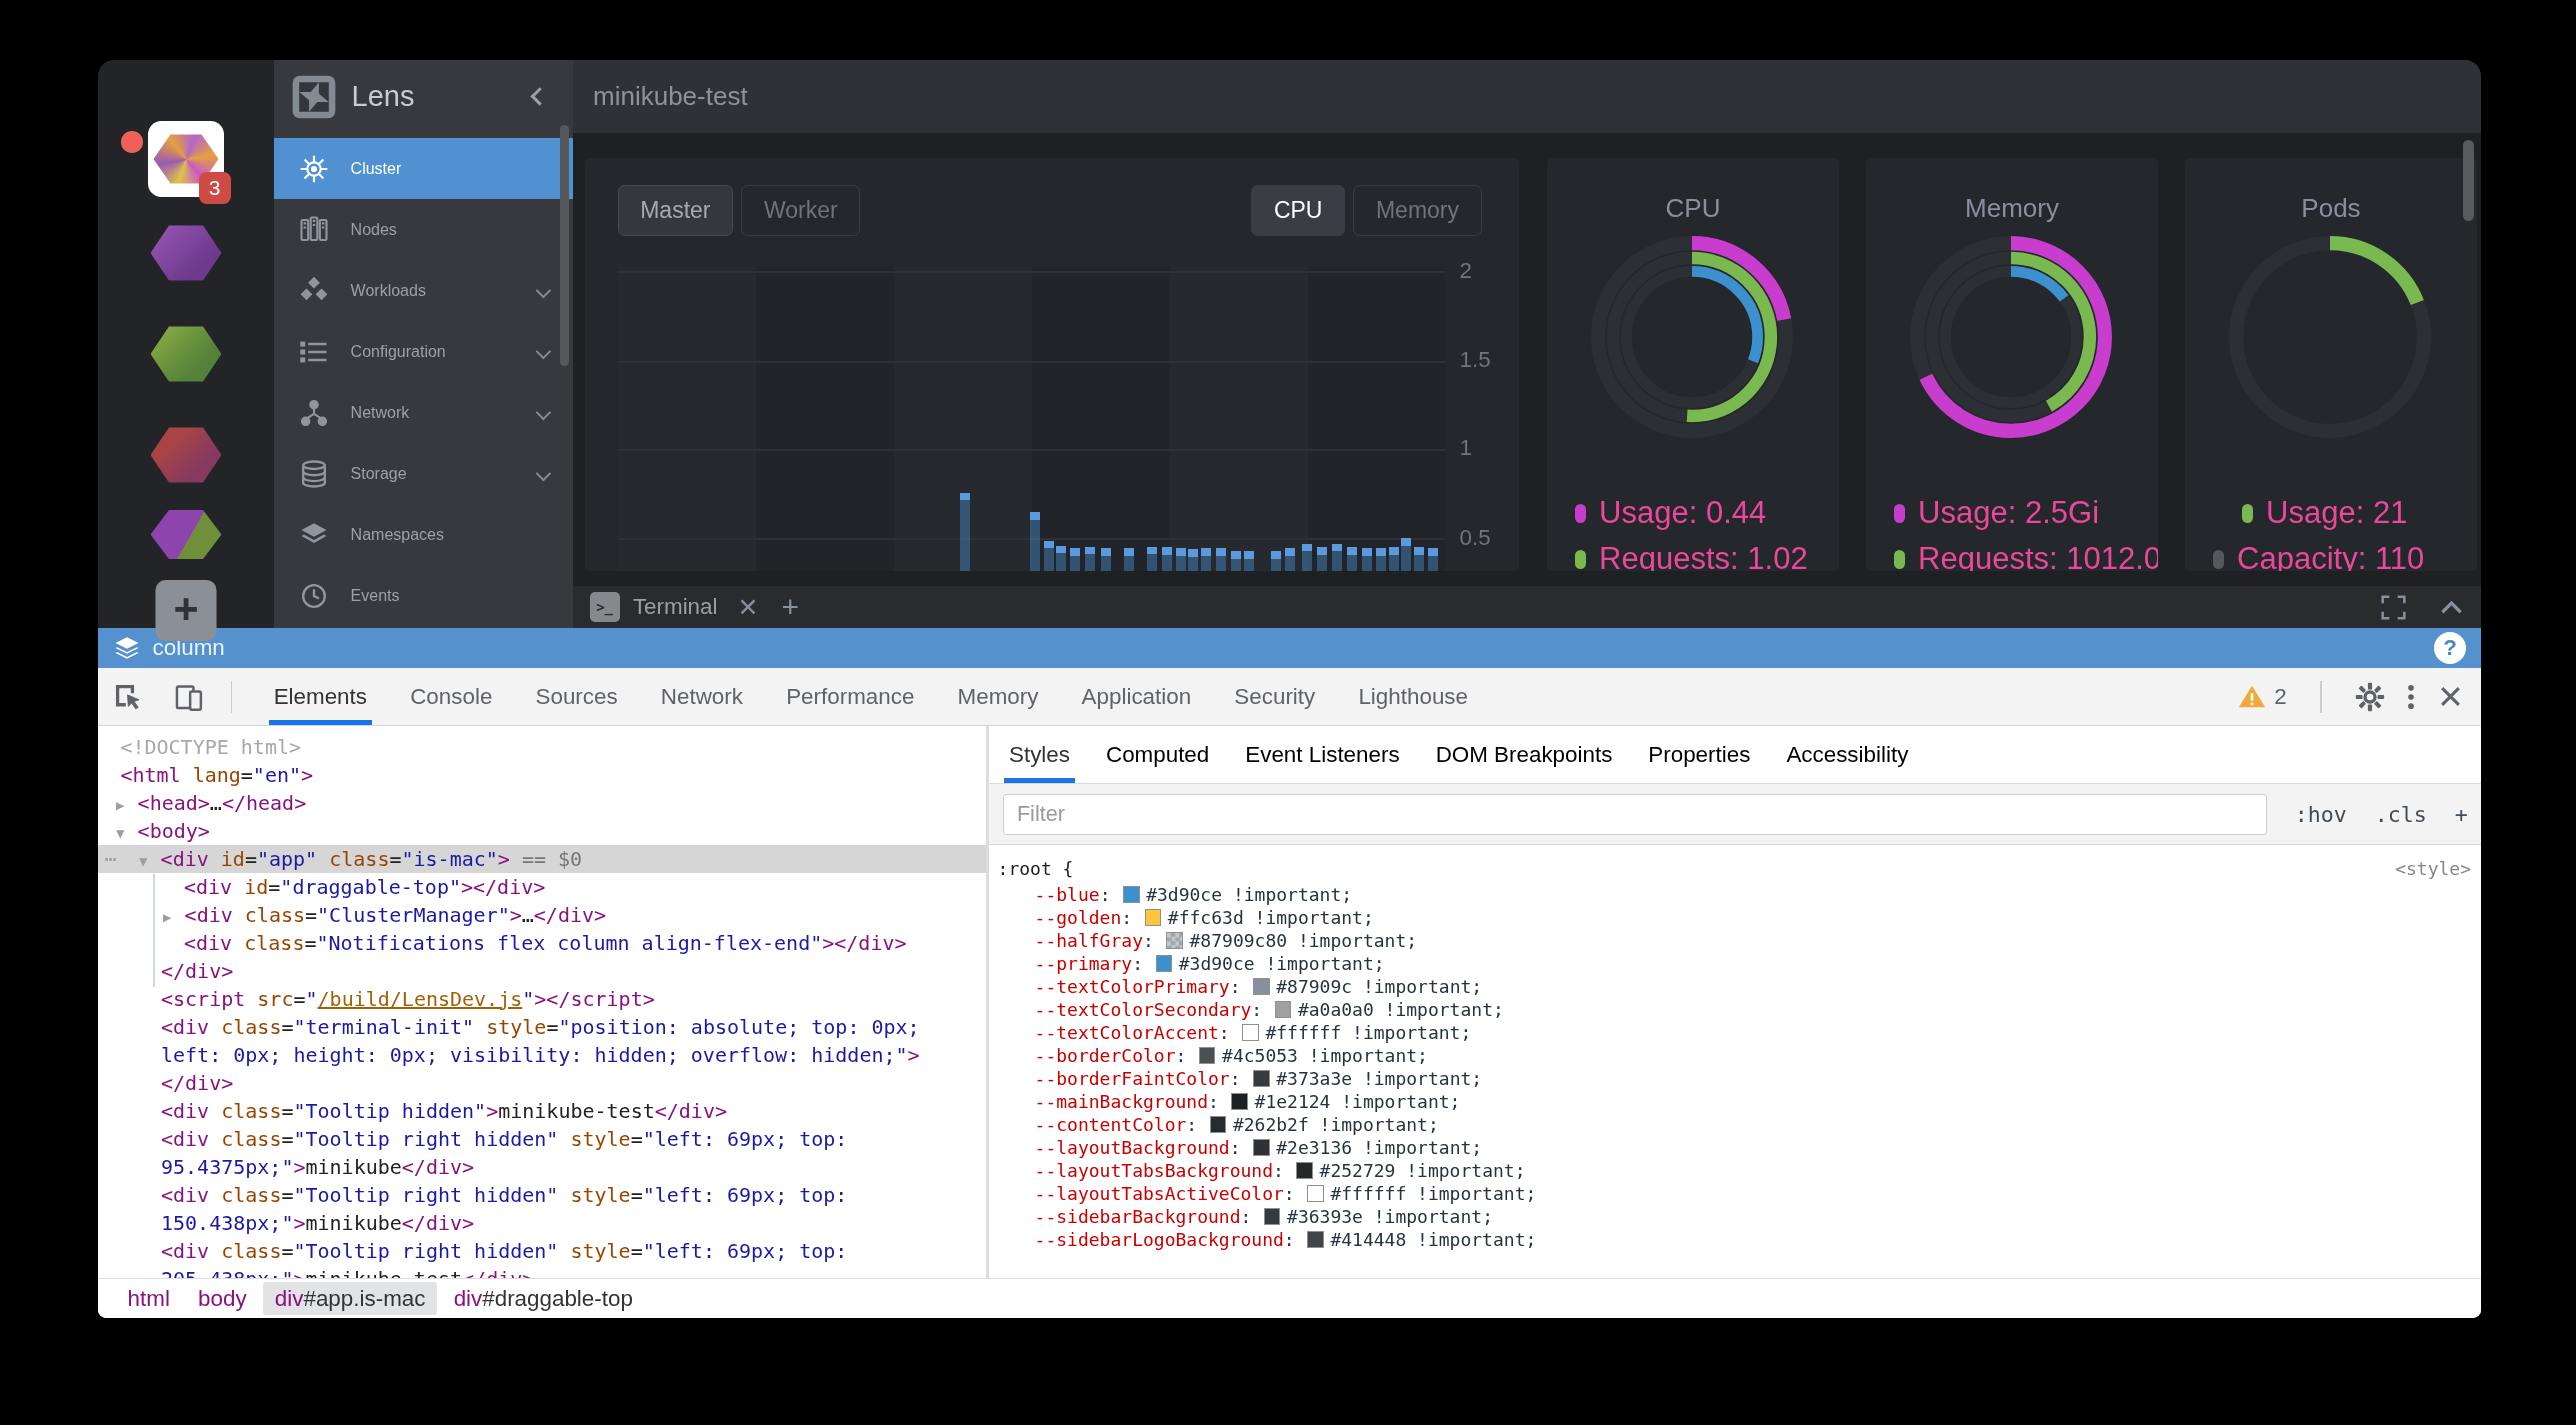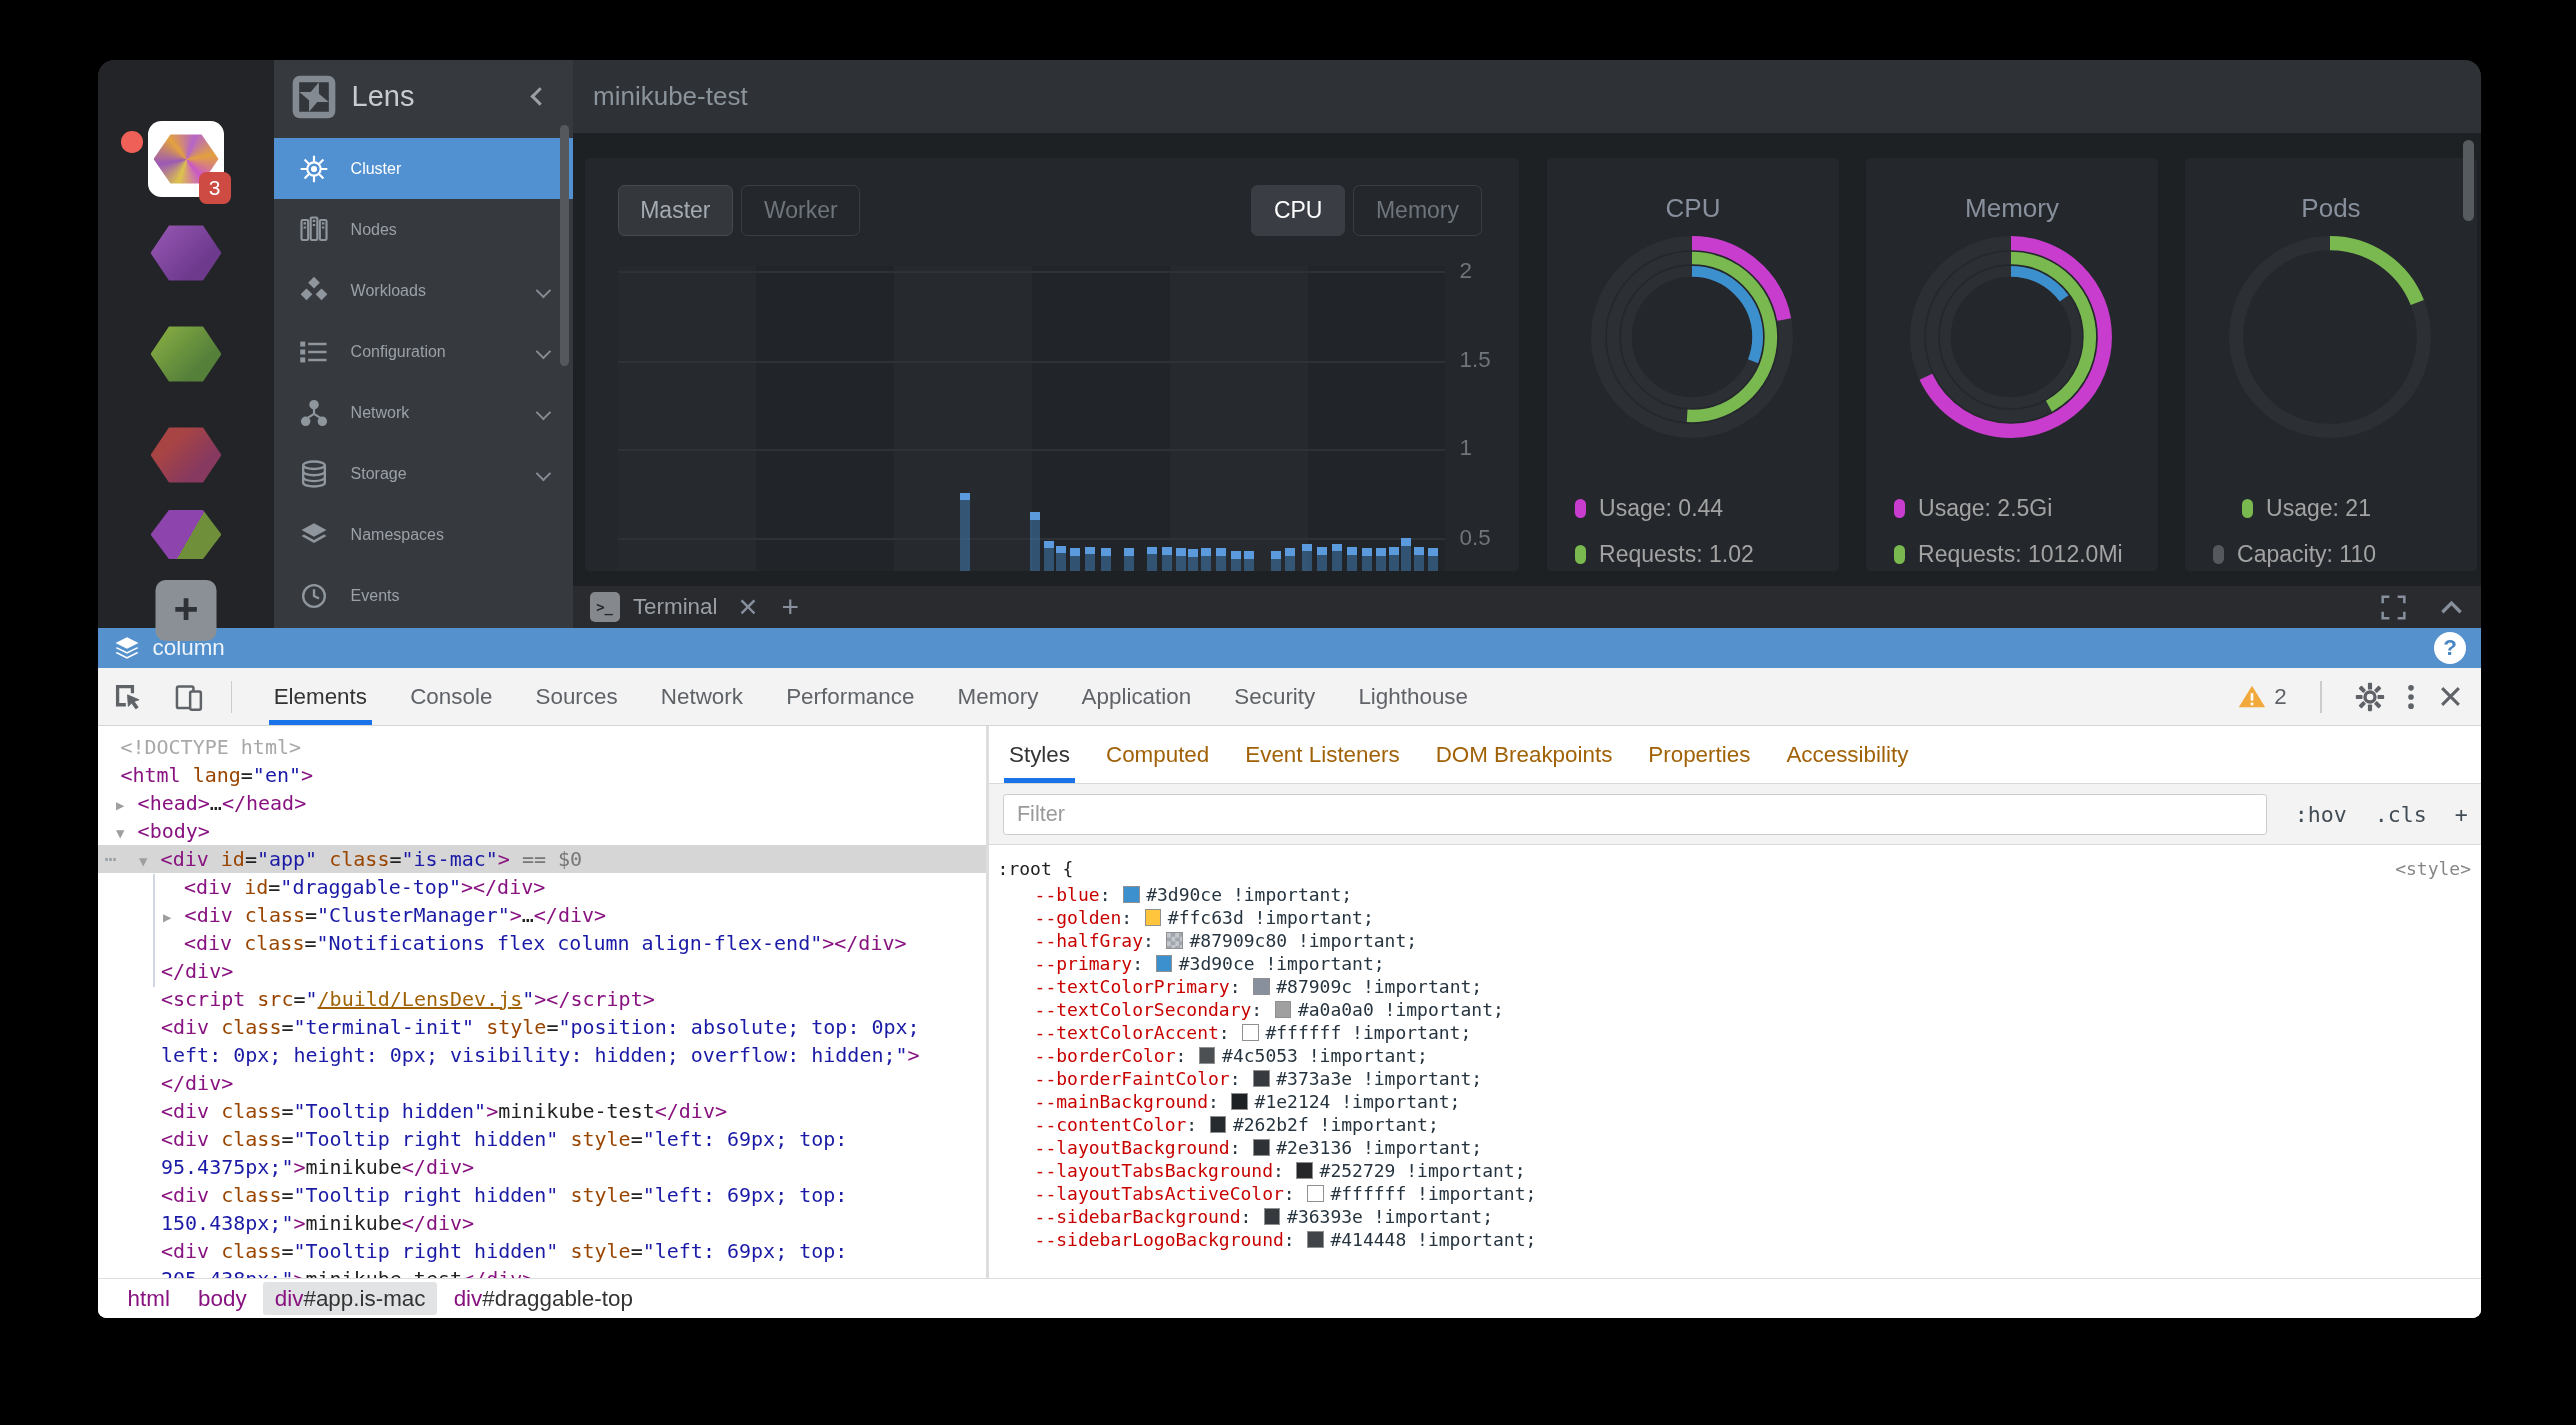--- a/index.html
+++ b/index.html
@@ -53,21 +53,21 @@
   #metric-tabs { position:absolute; right:37px; top:26.6px; display:flex; gap:8.3px; }
   .plot { position:absolute; left:33px; top:108px; width:827px; height:305px; overflow:hidden;
           background:repeating-linear-gradient(90deg,#26292d 0 138px,#212428 138px 276px); }
   .gline { position:absolute; left:0; width:100%; height:1.7px; background:#2e3236; }
   .bar { position:absolute; width:10.8px; }
   .ytick { position:absolute; left:875px; color:#6f757b; font-size:22.4px; }
 
   .metric-title { position:absolute; top:35px; width:100%; text-align:center; color:#87909c; font-size:26px; }
   .legend { position:absolute; left:28px; display:flex; align-items:center; gap:13.3px; }
   .pill { width:10.8px; height:19px; border-radius:5.8px; flex:none; }
-  .legend span { color:#a3a3a3; font-size:23px; white-space:nowrap; }
+  .legend span { color:#ec4899; font-size:31px; white-space:nowrap; }
 
   .mc-scroll { position:absolute; right:6.6px; top:6.6px; width:11.6px; height:81px; border-radius:5.8px; background:#565b60; }
 
   .dock { height:43px; background:#292b2e; display:flex; align-items:center; padding:0 16.6px; flex:none; border-top:1.7px solid #1d1f22; }
   .term-chip { width:30px; height:30px; border-radius:5px; background:#85888d; color:#26282b;
                font-family:"DejaVu Sans Mono", monospace; font-size:14px; font-weight:bold;
                display:flex; align-items:center; justify-content:center; margin-right:13.3px; }
   .dock .tlabel { color:#9aa0a6; font-size:22.4px; margin-right:20px; }
   .dock .dico { color:#87909c; font-size:25px; margin-right:23px; }
   .dock-right { margin-left:auto; display:flex; align-items:center; gap:33px; }
@@ -97,21 +97,21 @@
   .el-row .gut { position:absolute; left:6.6px; color:#9aa0a6; letter-spacing:-1.7px; }
   .tok-g { color:#a8a8a8; } .tok-t { color:#881280; } .tok-a { color:#994500; }
   .tok-v { color:#1a1aa6; } .tok-p { color:#222; } .tok-m { color:#777; }
   .tok-l { color:#a16207; text-decoration:underline; }
   .guide { position:absolute; left:55px; width:1.7px; background:#cfd8e2; }
 
   .dt-div { width:3.3px; background:#ddd; flex:none; }
 
   .st-panel { flex:1; display:flex; flex-direction:column; min-width:0; background:#fff; }
   .st-tabs { height:58px; border-bottom:1.7px solid #d9d9d9; display:flex; align-items:center; padding-left:1.7px; flex:none; }
-  .st-tab { font-size:22.4px; color:#a16207; padding:0 18px; height:56px; display:flex; align-items:center; position:relative; }
+  .st-tab { font-size:22.4px; color:#000000; padding:0 18px; height:56px; display:flex; align-items:center; position:relative; }
   .st-tab.active { color:#333; }
   .st-tab.active:after { content:""; position:absolute; left:13.3px; right:13.3px; bottom:0; height:4.1px; background:#1a73e8; }
   .st-filterrow { height:61px; background:#f3f3f3; border-bottom:1.7px solid #d9d9d9; display:flex; align-items:center; padding:0 13.3px; flex:none; }
   .st-filter { width:1288px; height:41px; background:#fff; border:1.7px solid #ccc; border-radius:3.3px;
                font-size:21.6px; color:#4c1d95; padding:0 13.3px; outline:none; }
   .st-filter::placeholder { color:#9a9a9a; }
   .hovcls { display:flex; align-items:center; gap:28px; margin-left:28px; font-family:"DejaVu Sans Mono", monospace;
             font-size:21.6px; color:#434d56; }
   .st-rules { flex:1; overflow:hidden; position:relative; font-family:"DejaVu Sans Mono", monospace; font-size:18px; padding:10px 0 0 8.3px; }
   .rule-head { display:flex; height:28px; line-height:28px; }

